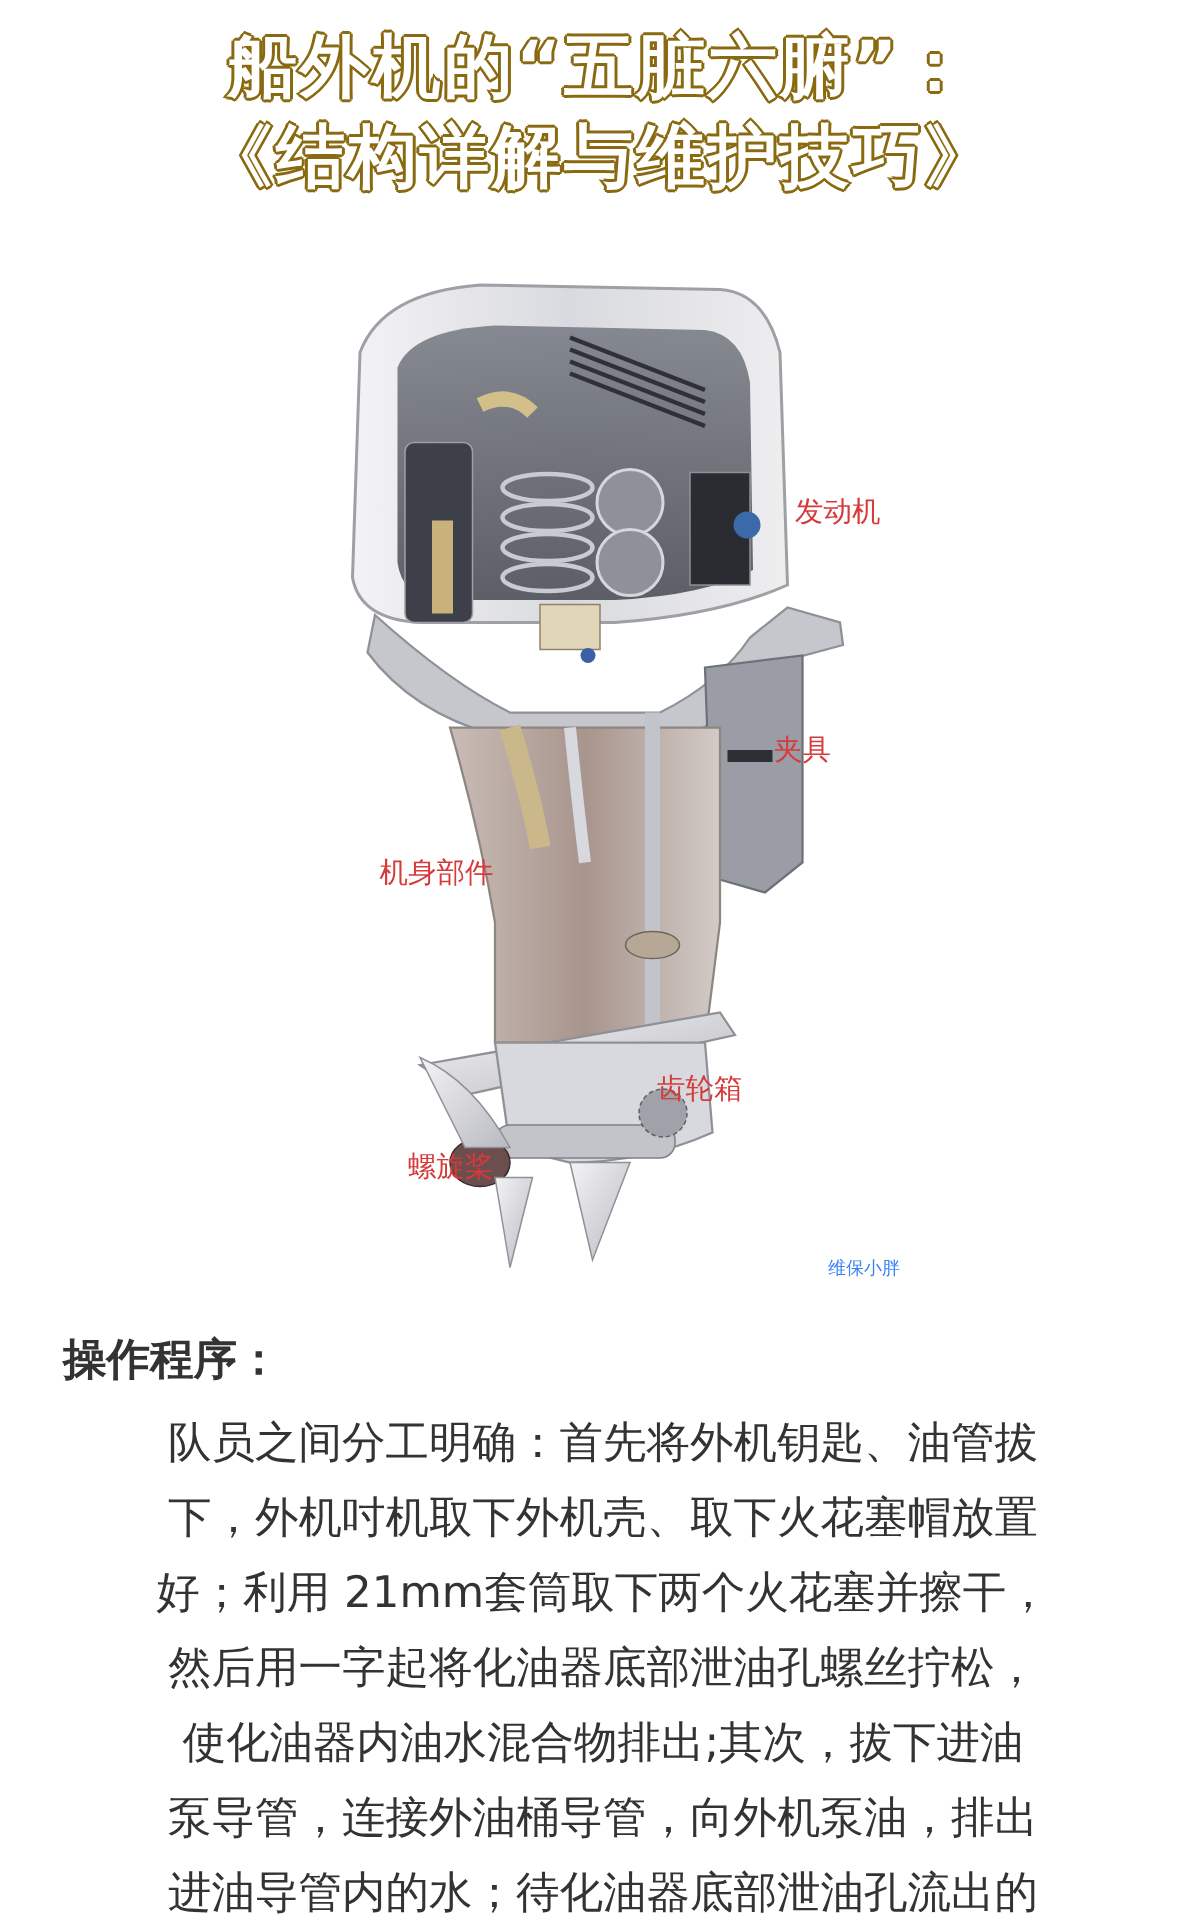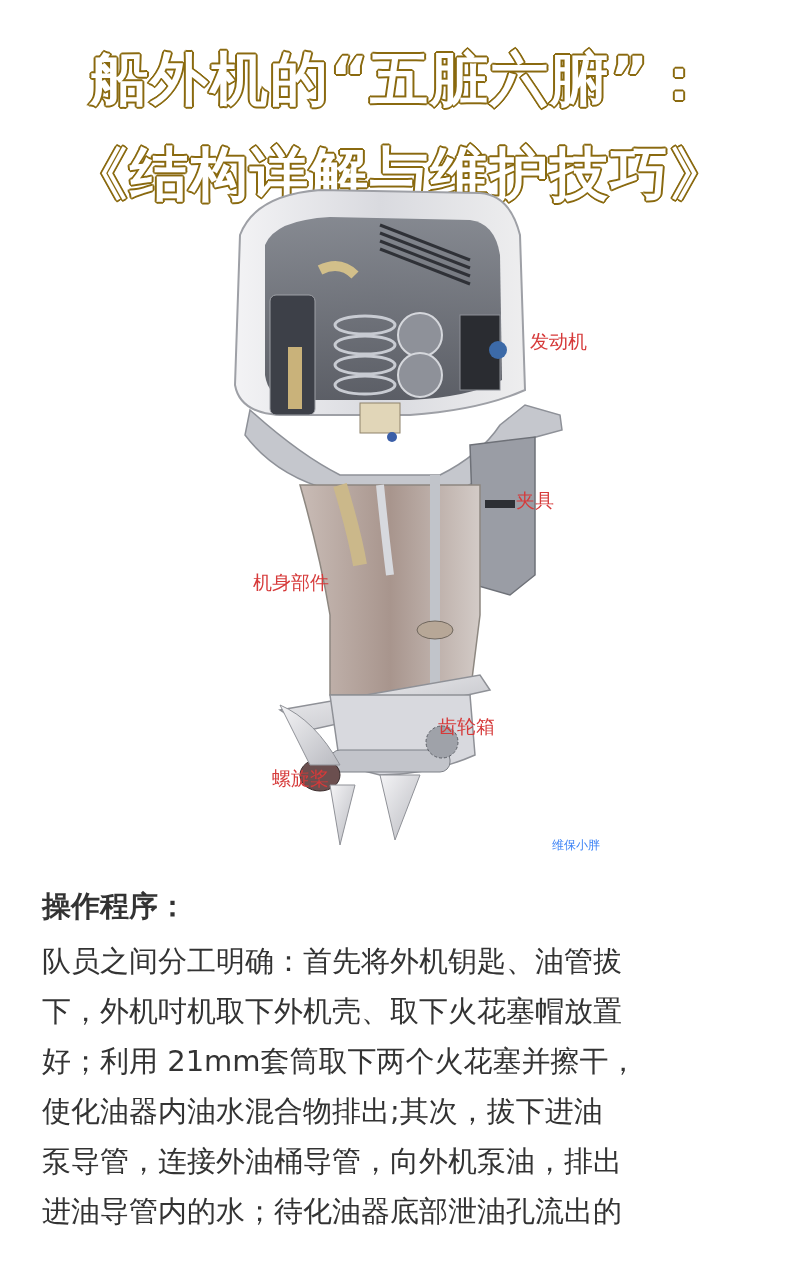--- a/index.html
+++ b/index.html
@@ -17,32 +17,31 @@
     .title-block {
       position: absolute;
       left: 0;
       top: 14px;
       width: 800px;
       text-align: center;
     }
     .title-line {
       font-family: "DejaVu Sans", sans-serif;
       font-weight: bold;
-      font-size: 58px;
+      font-size: 46px;
       line-height: 60px;
       color: #ffffff;
       letter-spacing: 2px;
       -webkit-text-stroke: 2px #8a6a10;
       text-shadow:
         1px 1px 0 #8a6a10, -1px -1px 0 #8a6a10,
         1px -1px 0 #8a6a10, -1px 1px 0 #8a6a10,
         2px 0 0 #8a6a10, -2px 0 0 #8a6a10,
         0 2px 0 #8a6a10, 0 -2px 0 #8a6a10;
       paint-order: stroke fill;
-      margin-top: 35px;
     }
     .figure {
       position: absolute;
       left: 180px;
       top: 175px;
       width: 440px;
       height: 690px;
     }
     .figure svg {
       position: absolute;
@@ -77,20 +76,21 @@
       top: 936px;
       width: 720px;
       font-size: 29px;
       color: #333333;
       line-height: 50px;
     }
     .body-line {
       display: block;
       white-space: nowrap;
       height: 50px;
+      text-align: center;
     }
   </style>
 </head>
 <body>
 
 <div class="title-block">
   <div class="title-line">船外机的“五脏六腑”：</div>
   <div class="title-line">《结构详解与维护技巧》</div>
 </div>
 
@@ -182,16 +182,17 @@
   <span class="part-label" style="left:258px; top:542px;">齿轮箱</span>
   <span class="part-label" style="left:92px; top:594px;">螺旋桨</span>
   <span class="watermark" style="left:372px; top:662px;">维保小胖</span>
 </div>
 
 <div class="section-heading">操作程序：</div>
 <div class="body-text">
   <span class="body-line">队员之间分工明确：首先将外机钥匙、油管拔</span>
   <span class="body-line">下，外机吋机取下外机壳、取下火花塞帽放置</span>
   <span class="body-line">好；利用 21mm套筒取下两个火花塞并擦干，</span>
+  <span class="body-line">然后用一字起将化油器底部泄油孔螺丝拧松，</span>
   <span class="body-line">使化油器内油水混合物排出;其次，拔下进油</span>
   <span class="body-line">泵导管，连接外油桶导管，向外机泵油，排出</span>
   <span class="body-line">进油导管内的水；待化油器底部泄油孔流出的</span>
 </div>
 
 </body></html>

